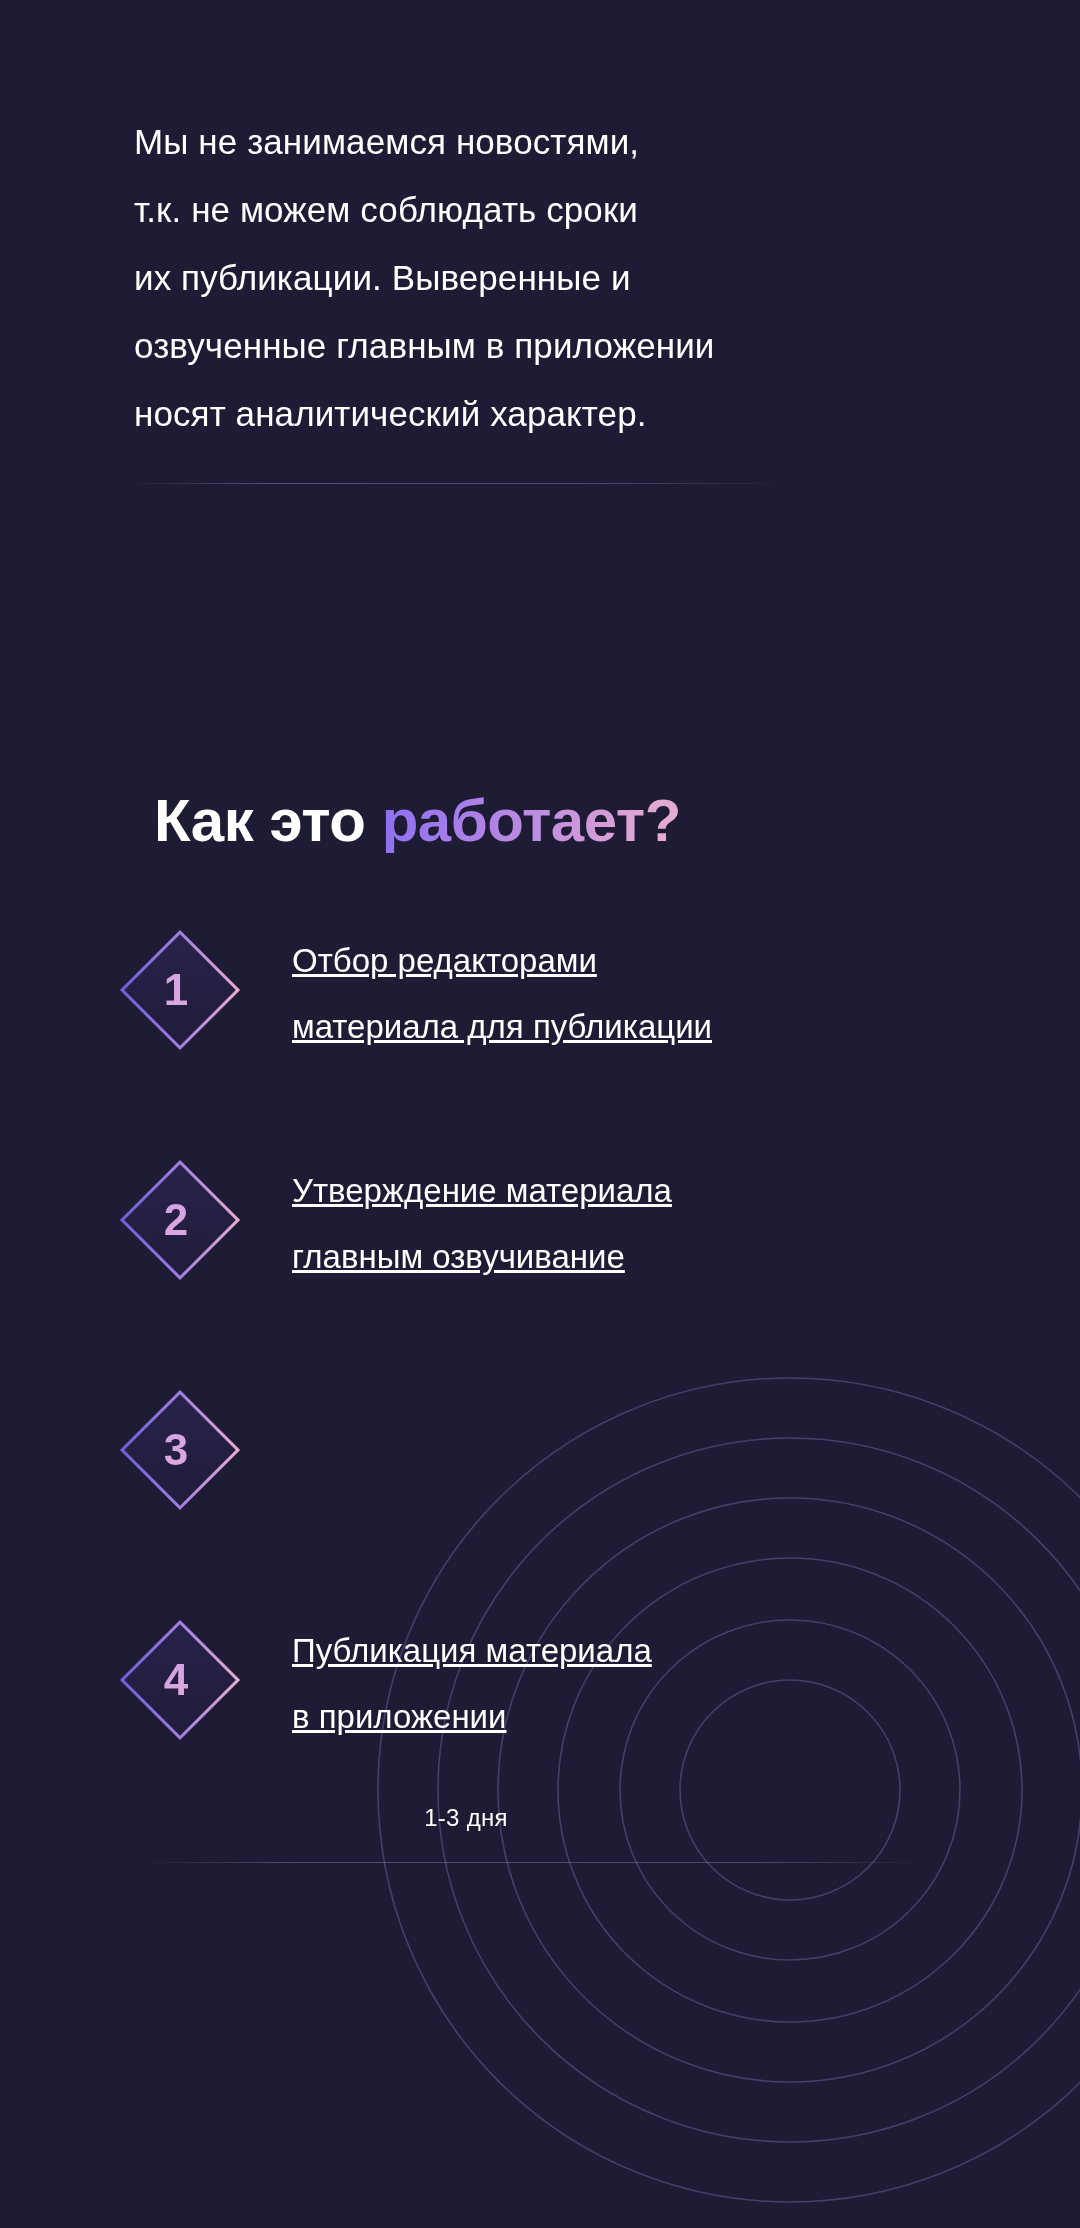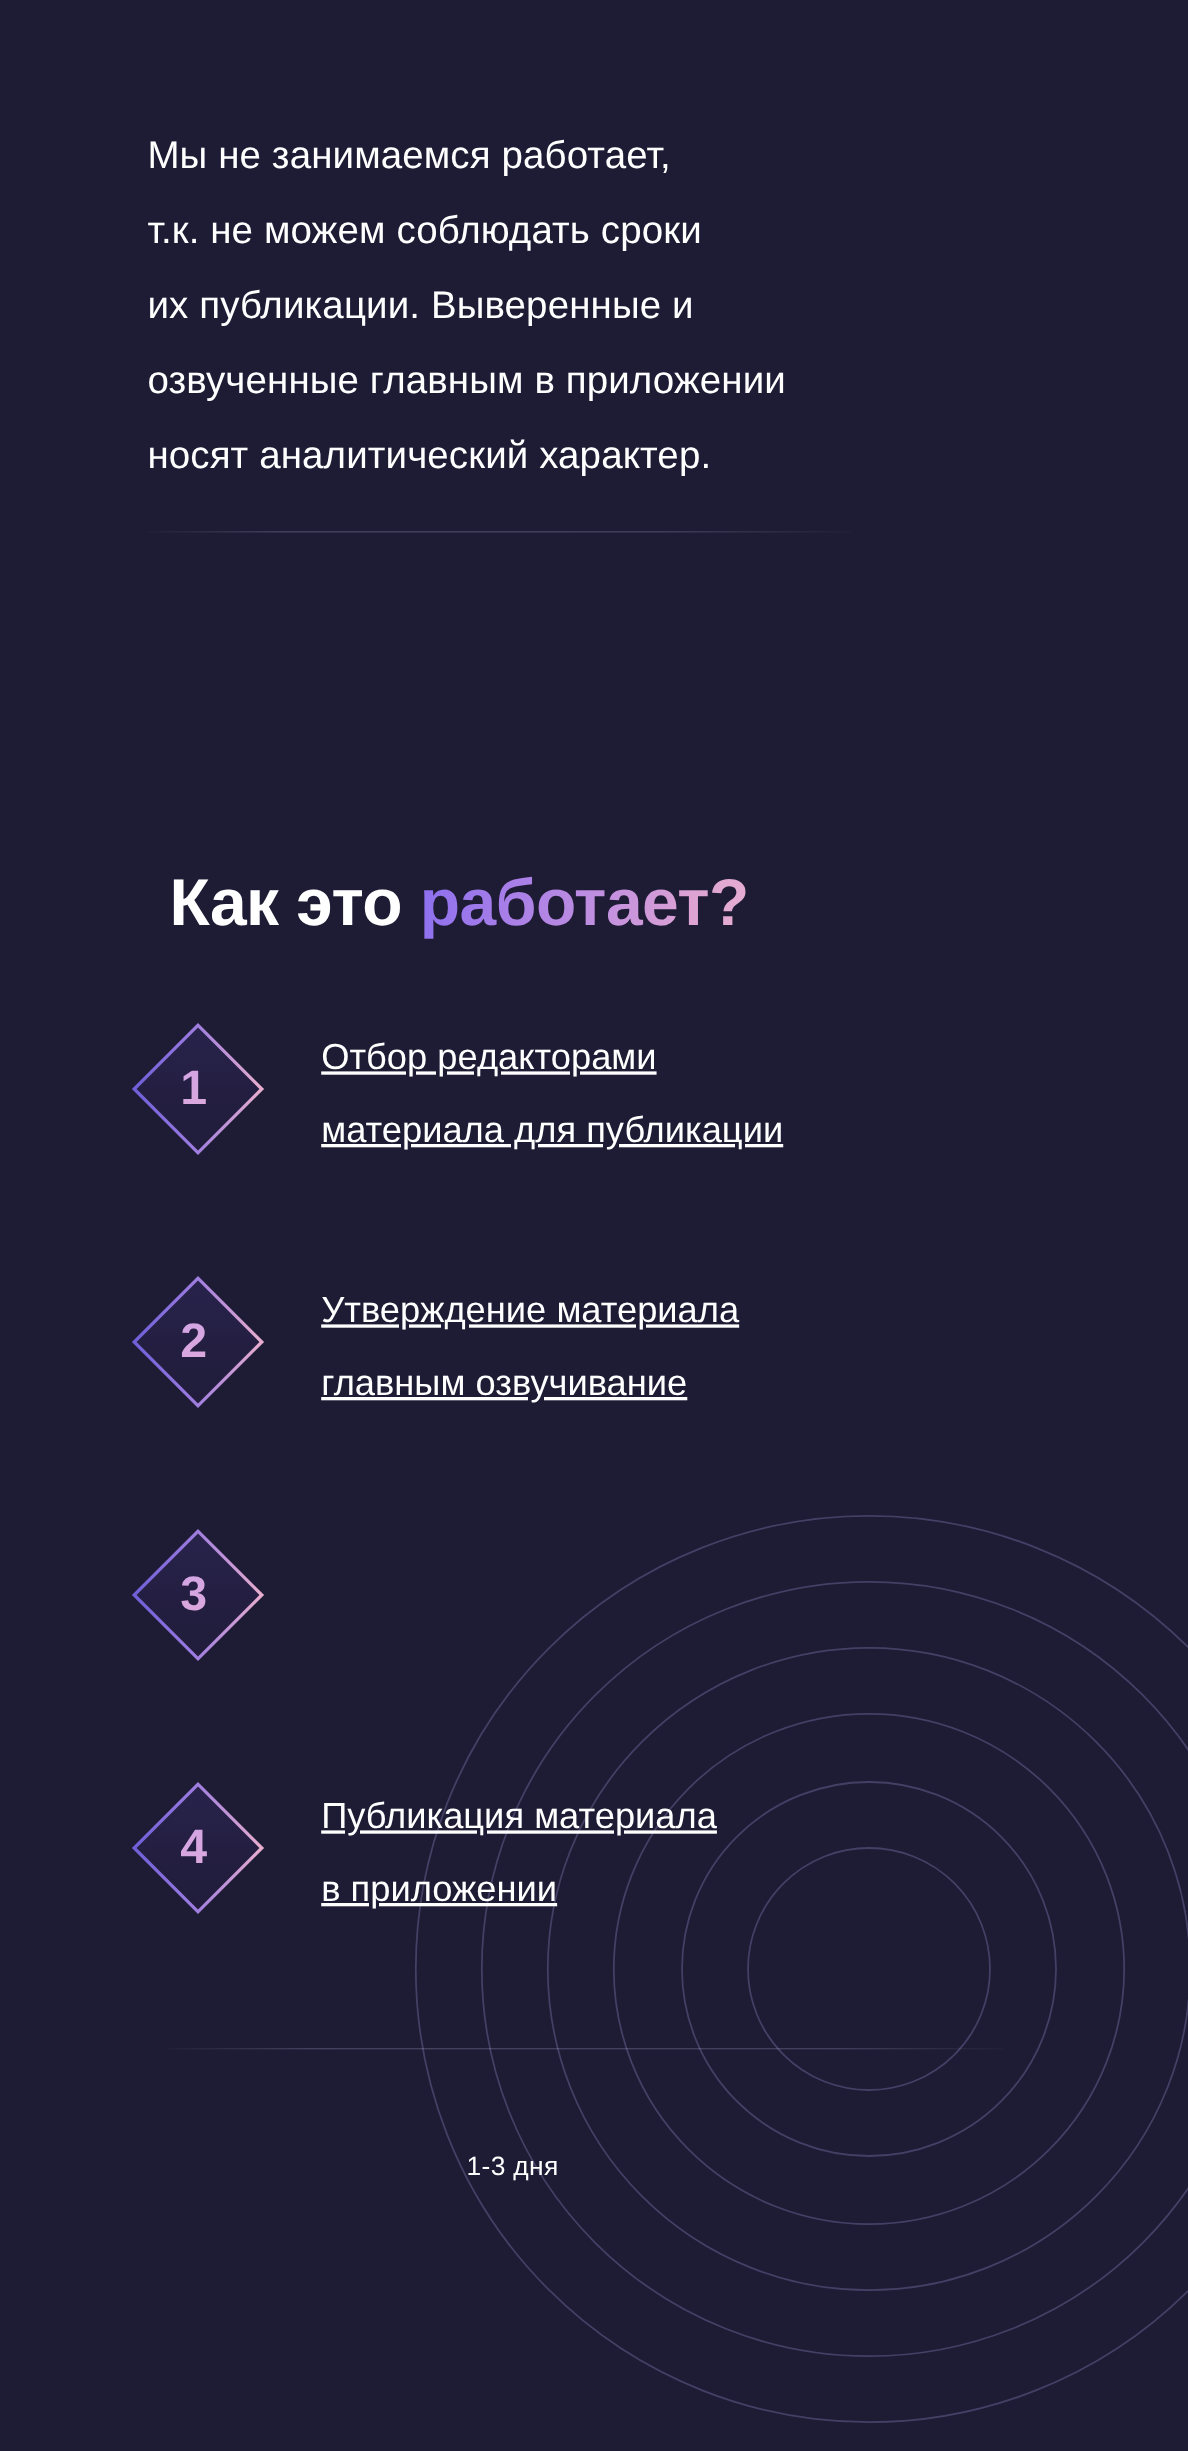--- a/index.html
+++ b/index.html
@@ -136,21 +136,21 @@
     font-size: 33px;
     line-height: 66px;
     text-decoration: underline;
   }
   .step-text span { display: block; white-space: nowrap; }
 
   
   .duration {
     position: absolute;
     left: 0;
-    top: 1956px;
+    top: 1804px;
     width: 932px;
     text-align: center;
     color: #ffffff;
     font-size: 24px;
     letter-spacing: 0.3px;
     z-index: 3;
   }
 </style>
 </head>
 <body>
@@ -162,21 +162,21 @@
       <circle cx="790" cy="1790" r="110"></circle>
       <circle cx="790" cy="1790" r="170"></circle>
       <circle cx="790" cy="1790" r="232"></circle>
       <circle cx="790" cy="1790" r="292"></circle>
       <circle cx="790" cy="1790" r="352"></circle>
       <circle cx="790" cy="1790" r="412"></circle>
     </g>
   </svg>
 
   <div class="intro">
-    <span class="intro-line">Мы не занимаемся работает,</span>
+    <span class="intro-line">Мы не занимаемся новостями,</span>
     <span class="intro-line">т.к. не можем соблюдать сроки</span>
     <span class="intro-line">их публикации. Выверенные и</span>
     <span class="intro-line">озвученные главным в приложении</span>
     <span class="intro-line">носят аналитический характер.</span>
   </div>
 
   <div class="divider-top"></div>
 
   <div class="heading"><span class="plain">Как это </span><span class="accent">работает?</span></div>
 

